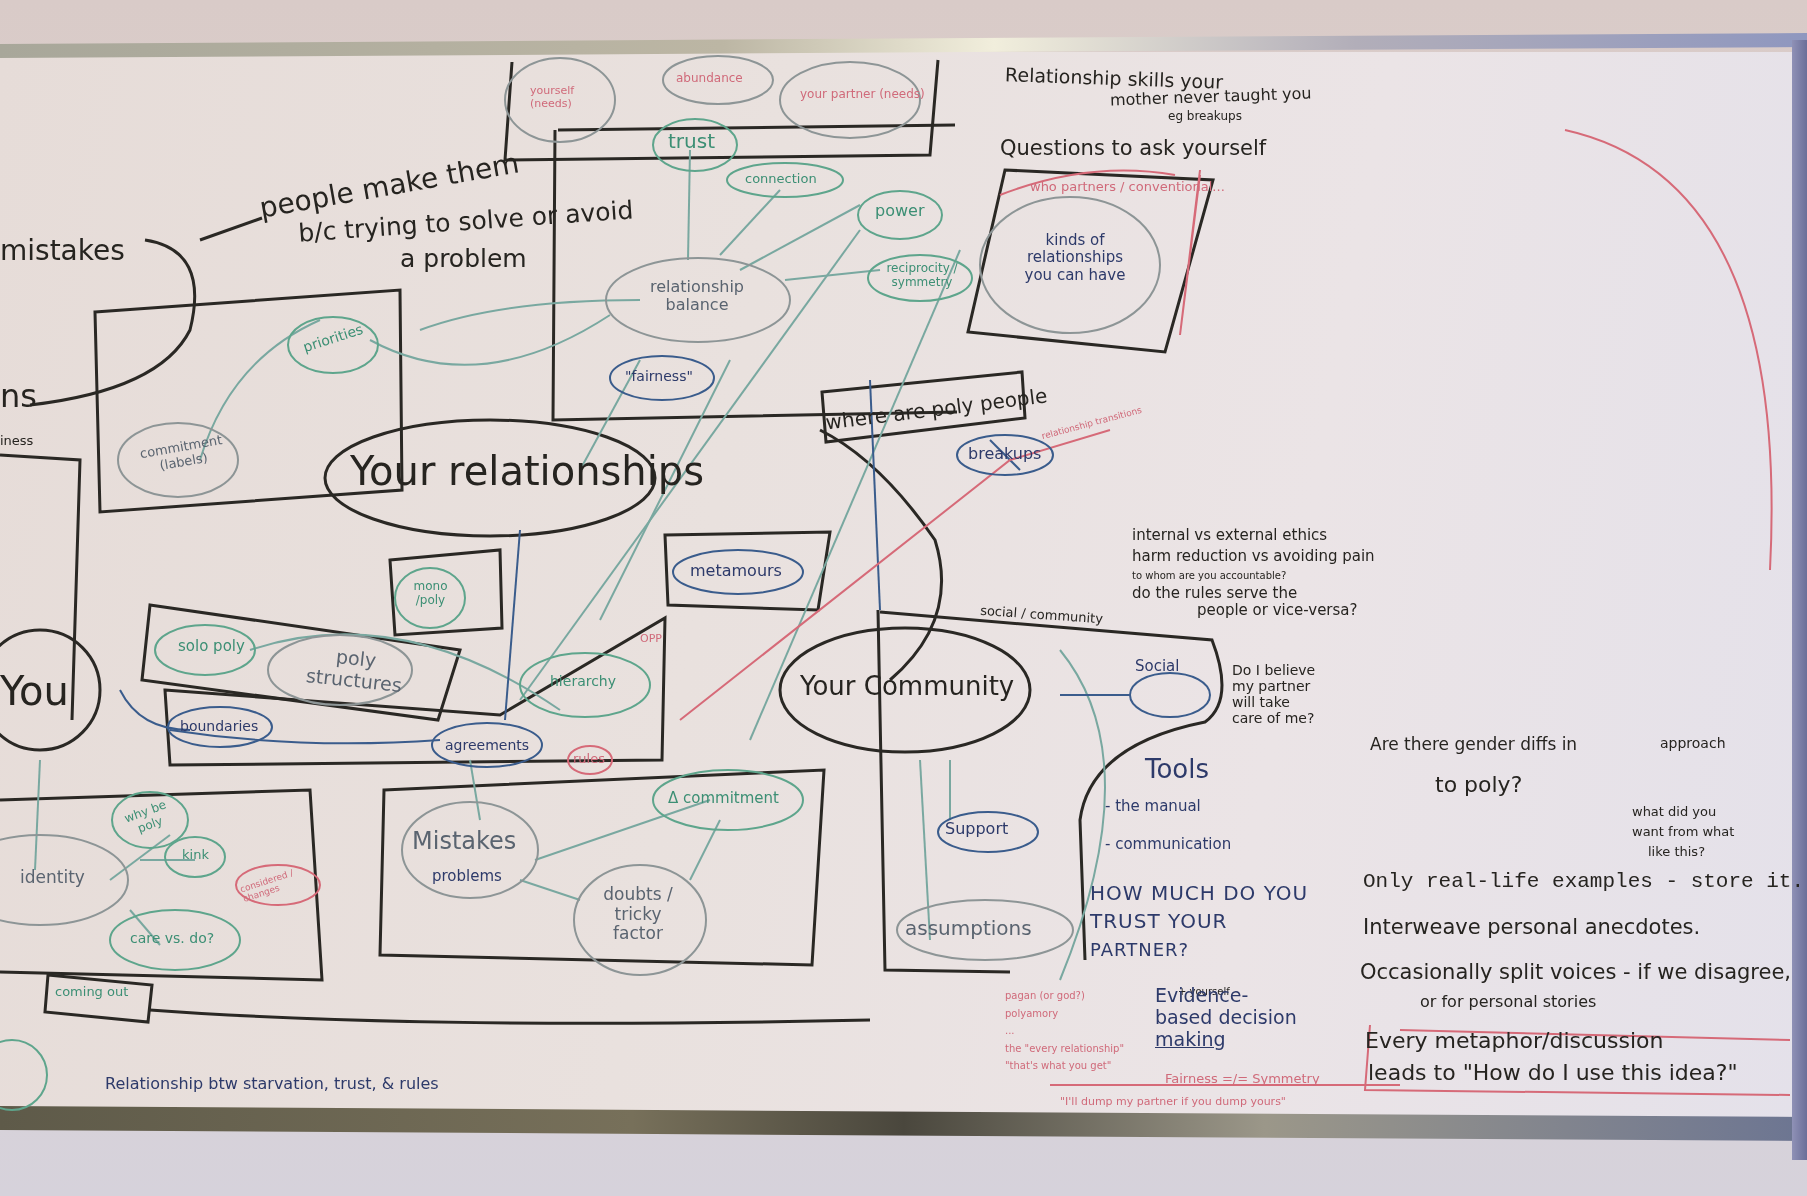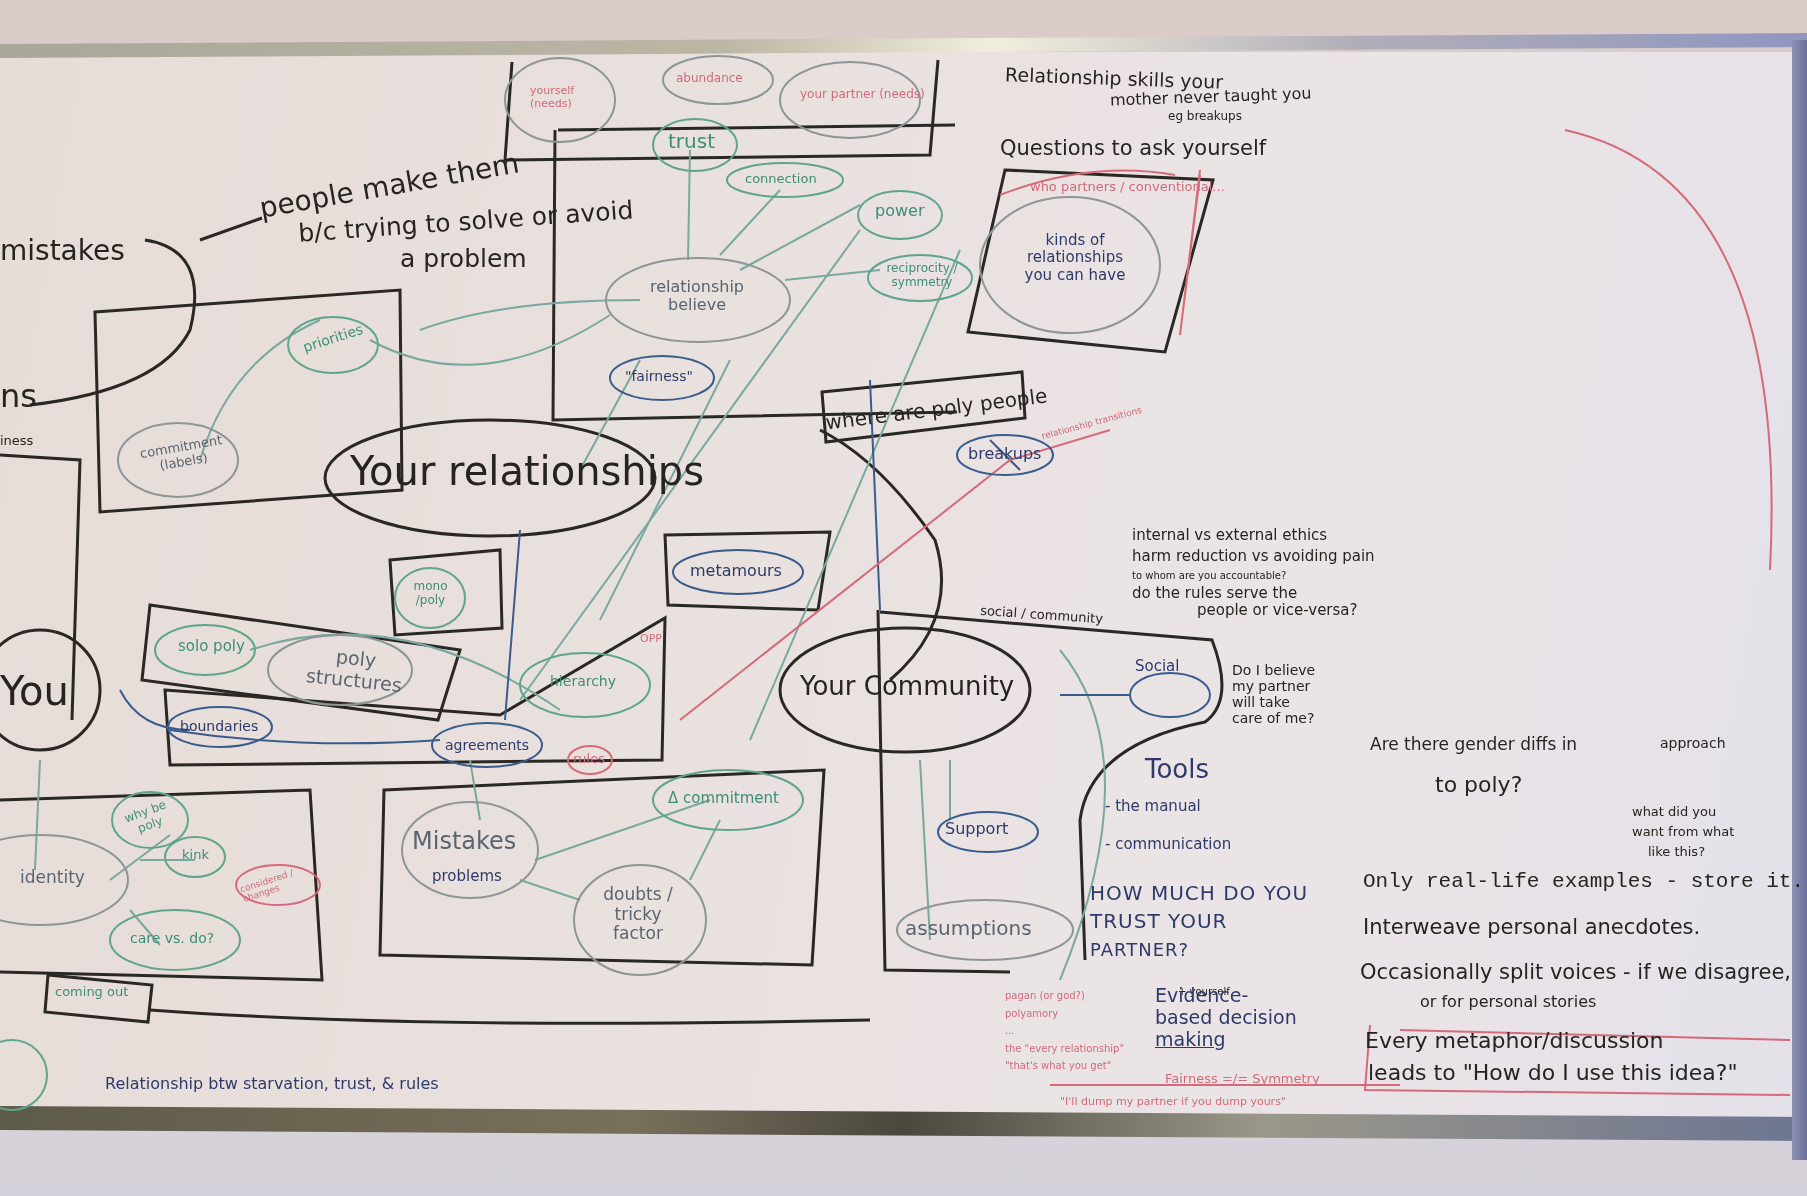--- a/index.html
+++ b/index.html
@@ -169,21 +169,21 @@
 <div class="scribble ink-black" style="left:258px;top:170px;font-size:28px;transform:rotate(-10deg);">people make them</div>
 <div class="scribble ink-black" style="left:298px;top:208px;font-size:25px;transform:rotate(-4deg);">b/c trying to solve or avoid</div>
 <div class="scribble ink-black" style="left:400px;top:245px;font-size:25px;">a problem</div>
 
 <div class="scribble ink-red" style="left:530px;top:85px;font-size:11px;width:60px;white-space:normal;">yourself (needs)</div>
 <div class="scribble ink-red" style="left:676px;top:72px;font-size:12px;">abundance</div>
 <div class="scribble ink-green" style="left:668px;top:130px;font-size:20px;">trust</div>
 <div class="scribble ink-red" style="left:800px;top:88px;font-size:12px;">your partner (needs)</div>
 <div class="scribble ink-green" style="left:745px;top:172px;font-size:13px;">connection</div>
 <div class="scribble ink-green" style="left:875px;top:202px;font-size:16px;">power</div>
-<div class="scribble ink-gray" style="left:632px;top:278px;font-size:16px;width:130px;white-space:normal;text-align:center;">relationship believe</div>
+<div class="scribble ink-gray" style="left:632px;top:278px;font-size:16px;width:130px;white-space:normal;text-align:center;">relationship balance</div>
 <div class="scribble ink-green" style="left:877px;top:262px;font-size:12px;width:90px;white-space:normal;text-align:center;">reciprocity / symmetry</div>
 <div class="scribble ink-blue" style="left:625px;top:368px;font-size:14px;">"fairness"</div>
 
 <div class="scribble ink-red" style="left:1030px;top:180px;font-size:13px;">who partners / conventional...</div>
 <div class="scribble ink-blue" style="left:1015px;top:232px;font-size:15px;width:120px;white-space:normal;text-align:center;">kinds of relationships you can have</div>
 
 <div class="scribble ink-black" style="left:350px;top:448px;font-size:40px;">Your relationships</div>
 <div class="scribble ink-green" style="left:302px;top:330px;font-size:14px;transform:rotate(-18deg);">priorities</div>
 <div class="scribble ink-gray" style="left:140px;top:440px;font-size:13px;width:85px;white-space:normal;text-align:center;transform:rotate(-10deg);">commitment (labels)</div>
 <div class="scribble ink-green" style="left:408px;top:580px;font-size:12px;width:45px;white-space:normal;text-align:center;">mono /poly</div>

